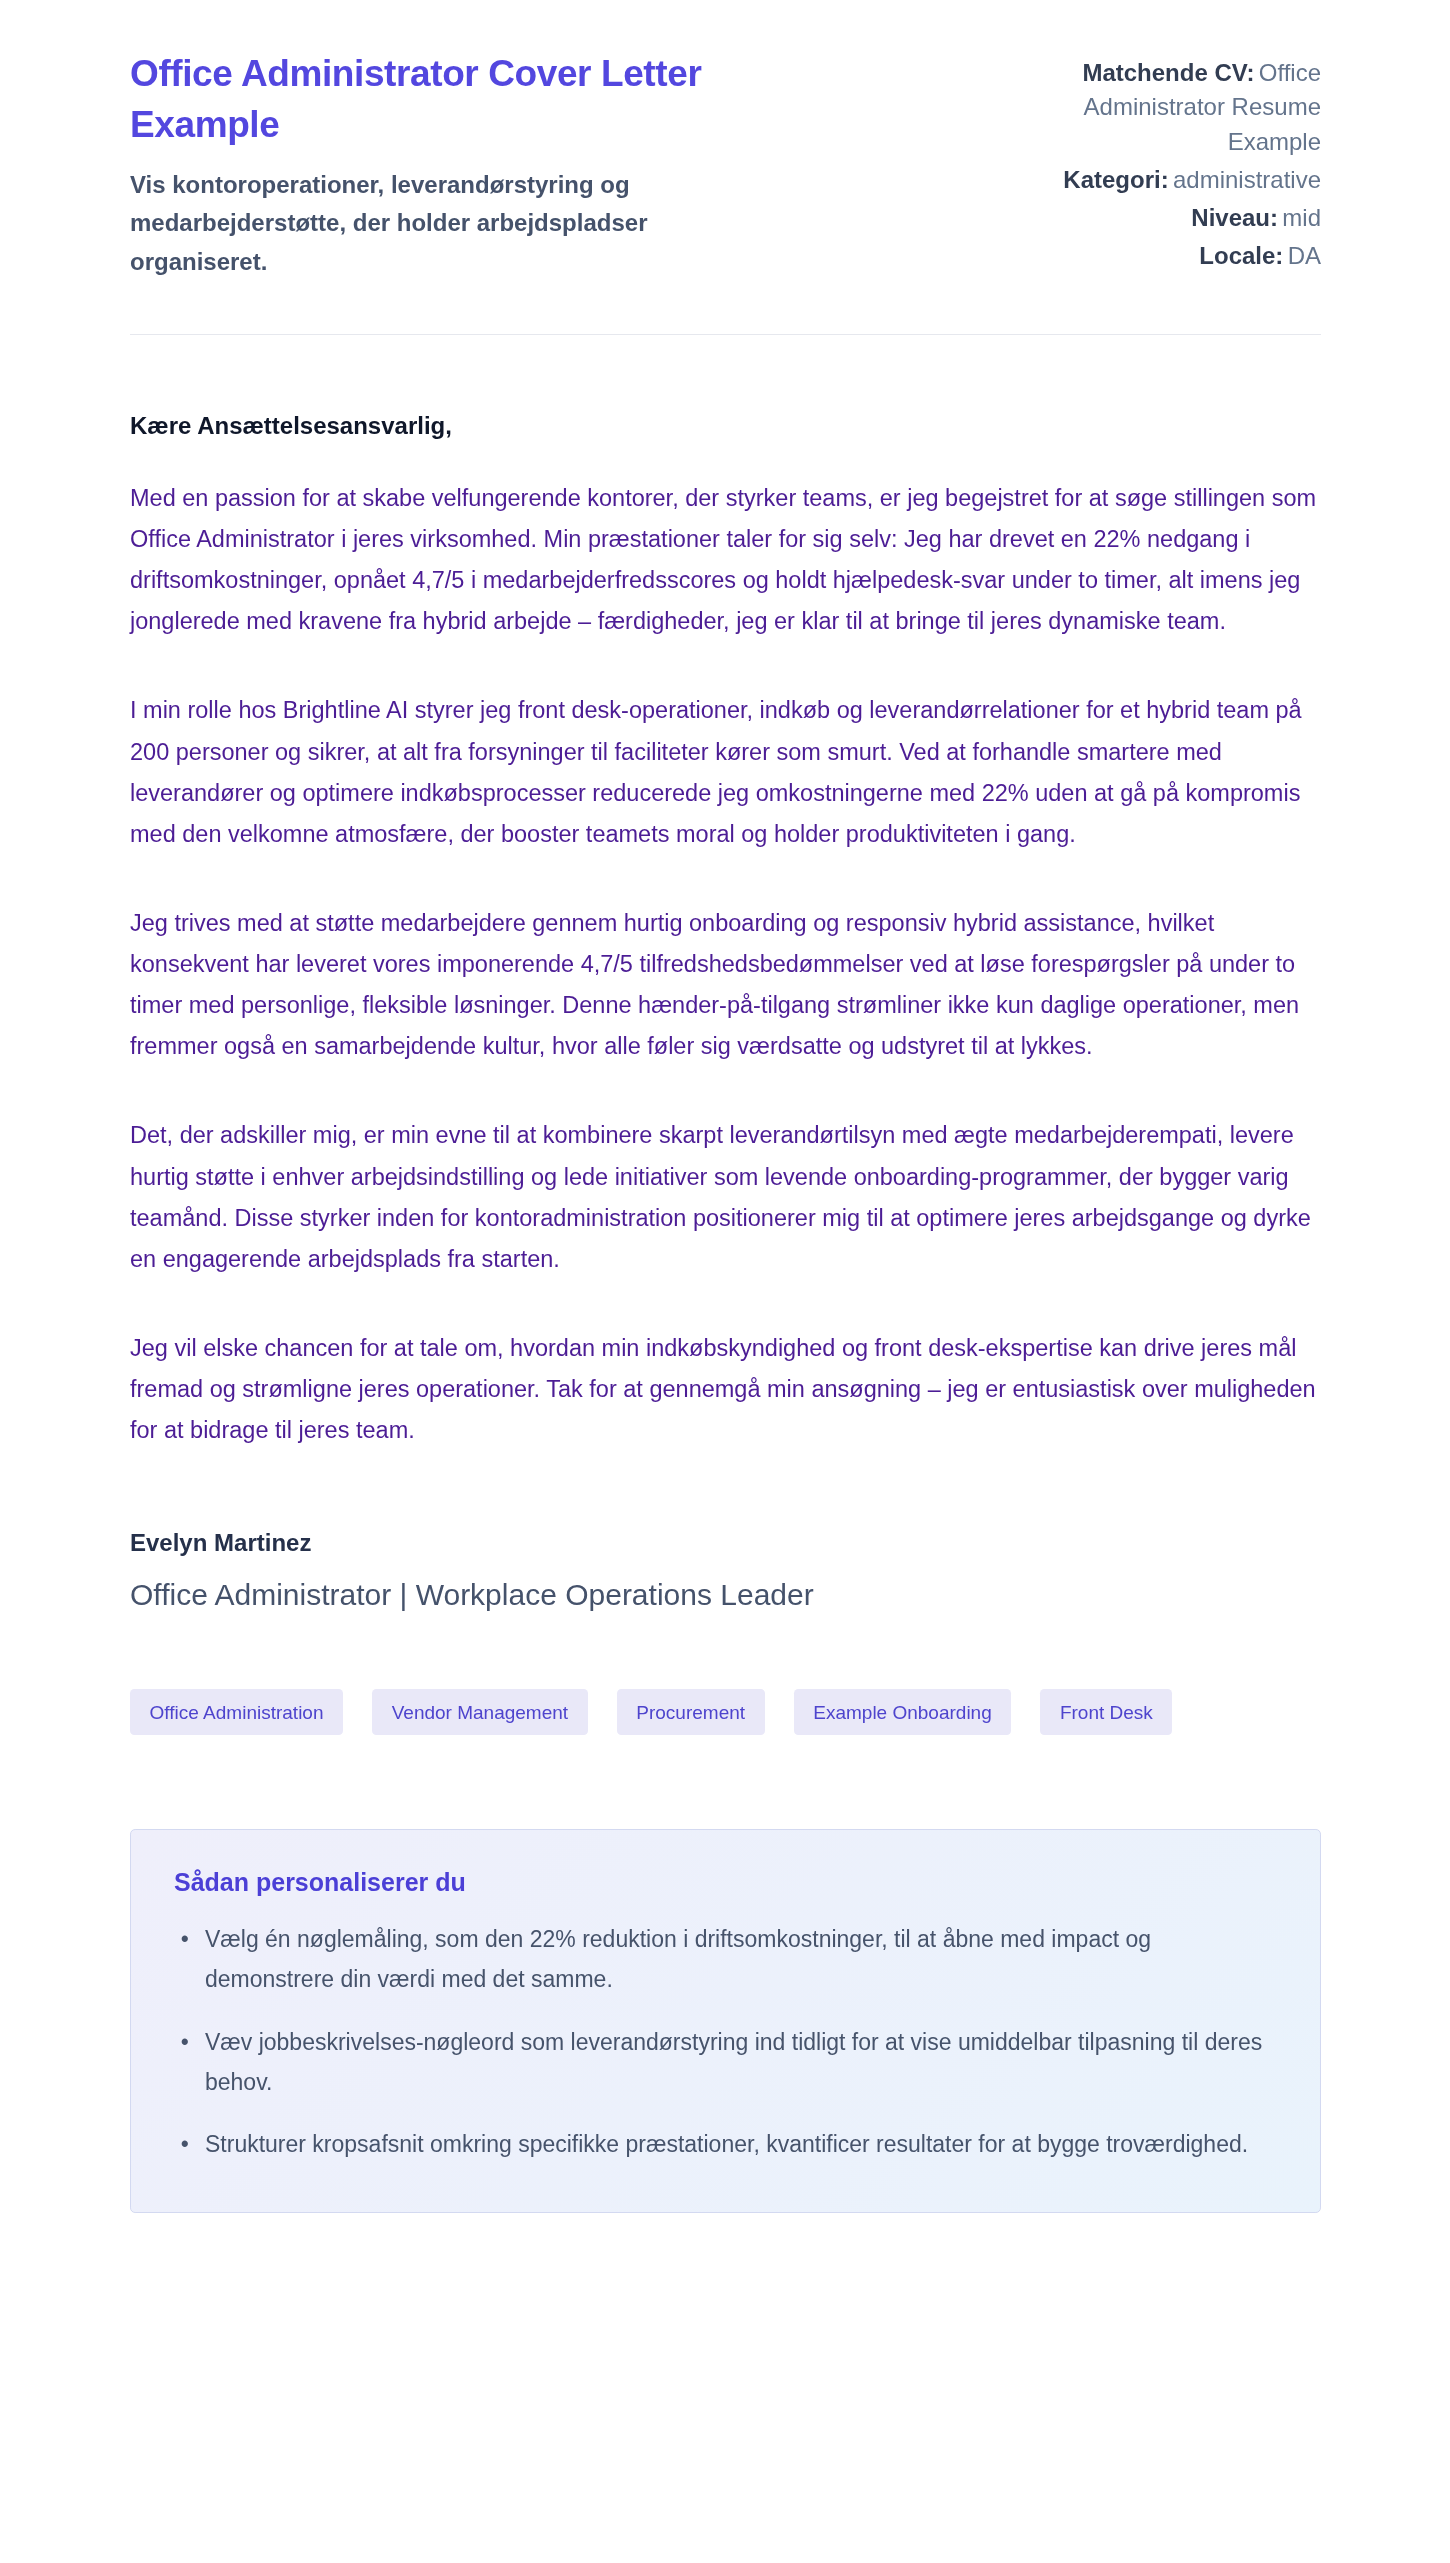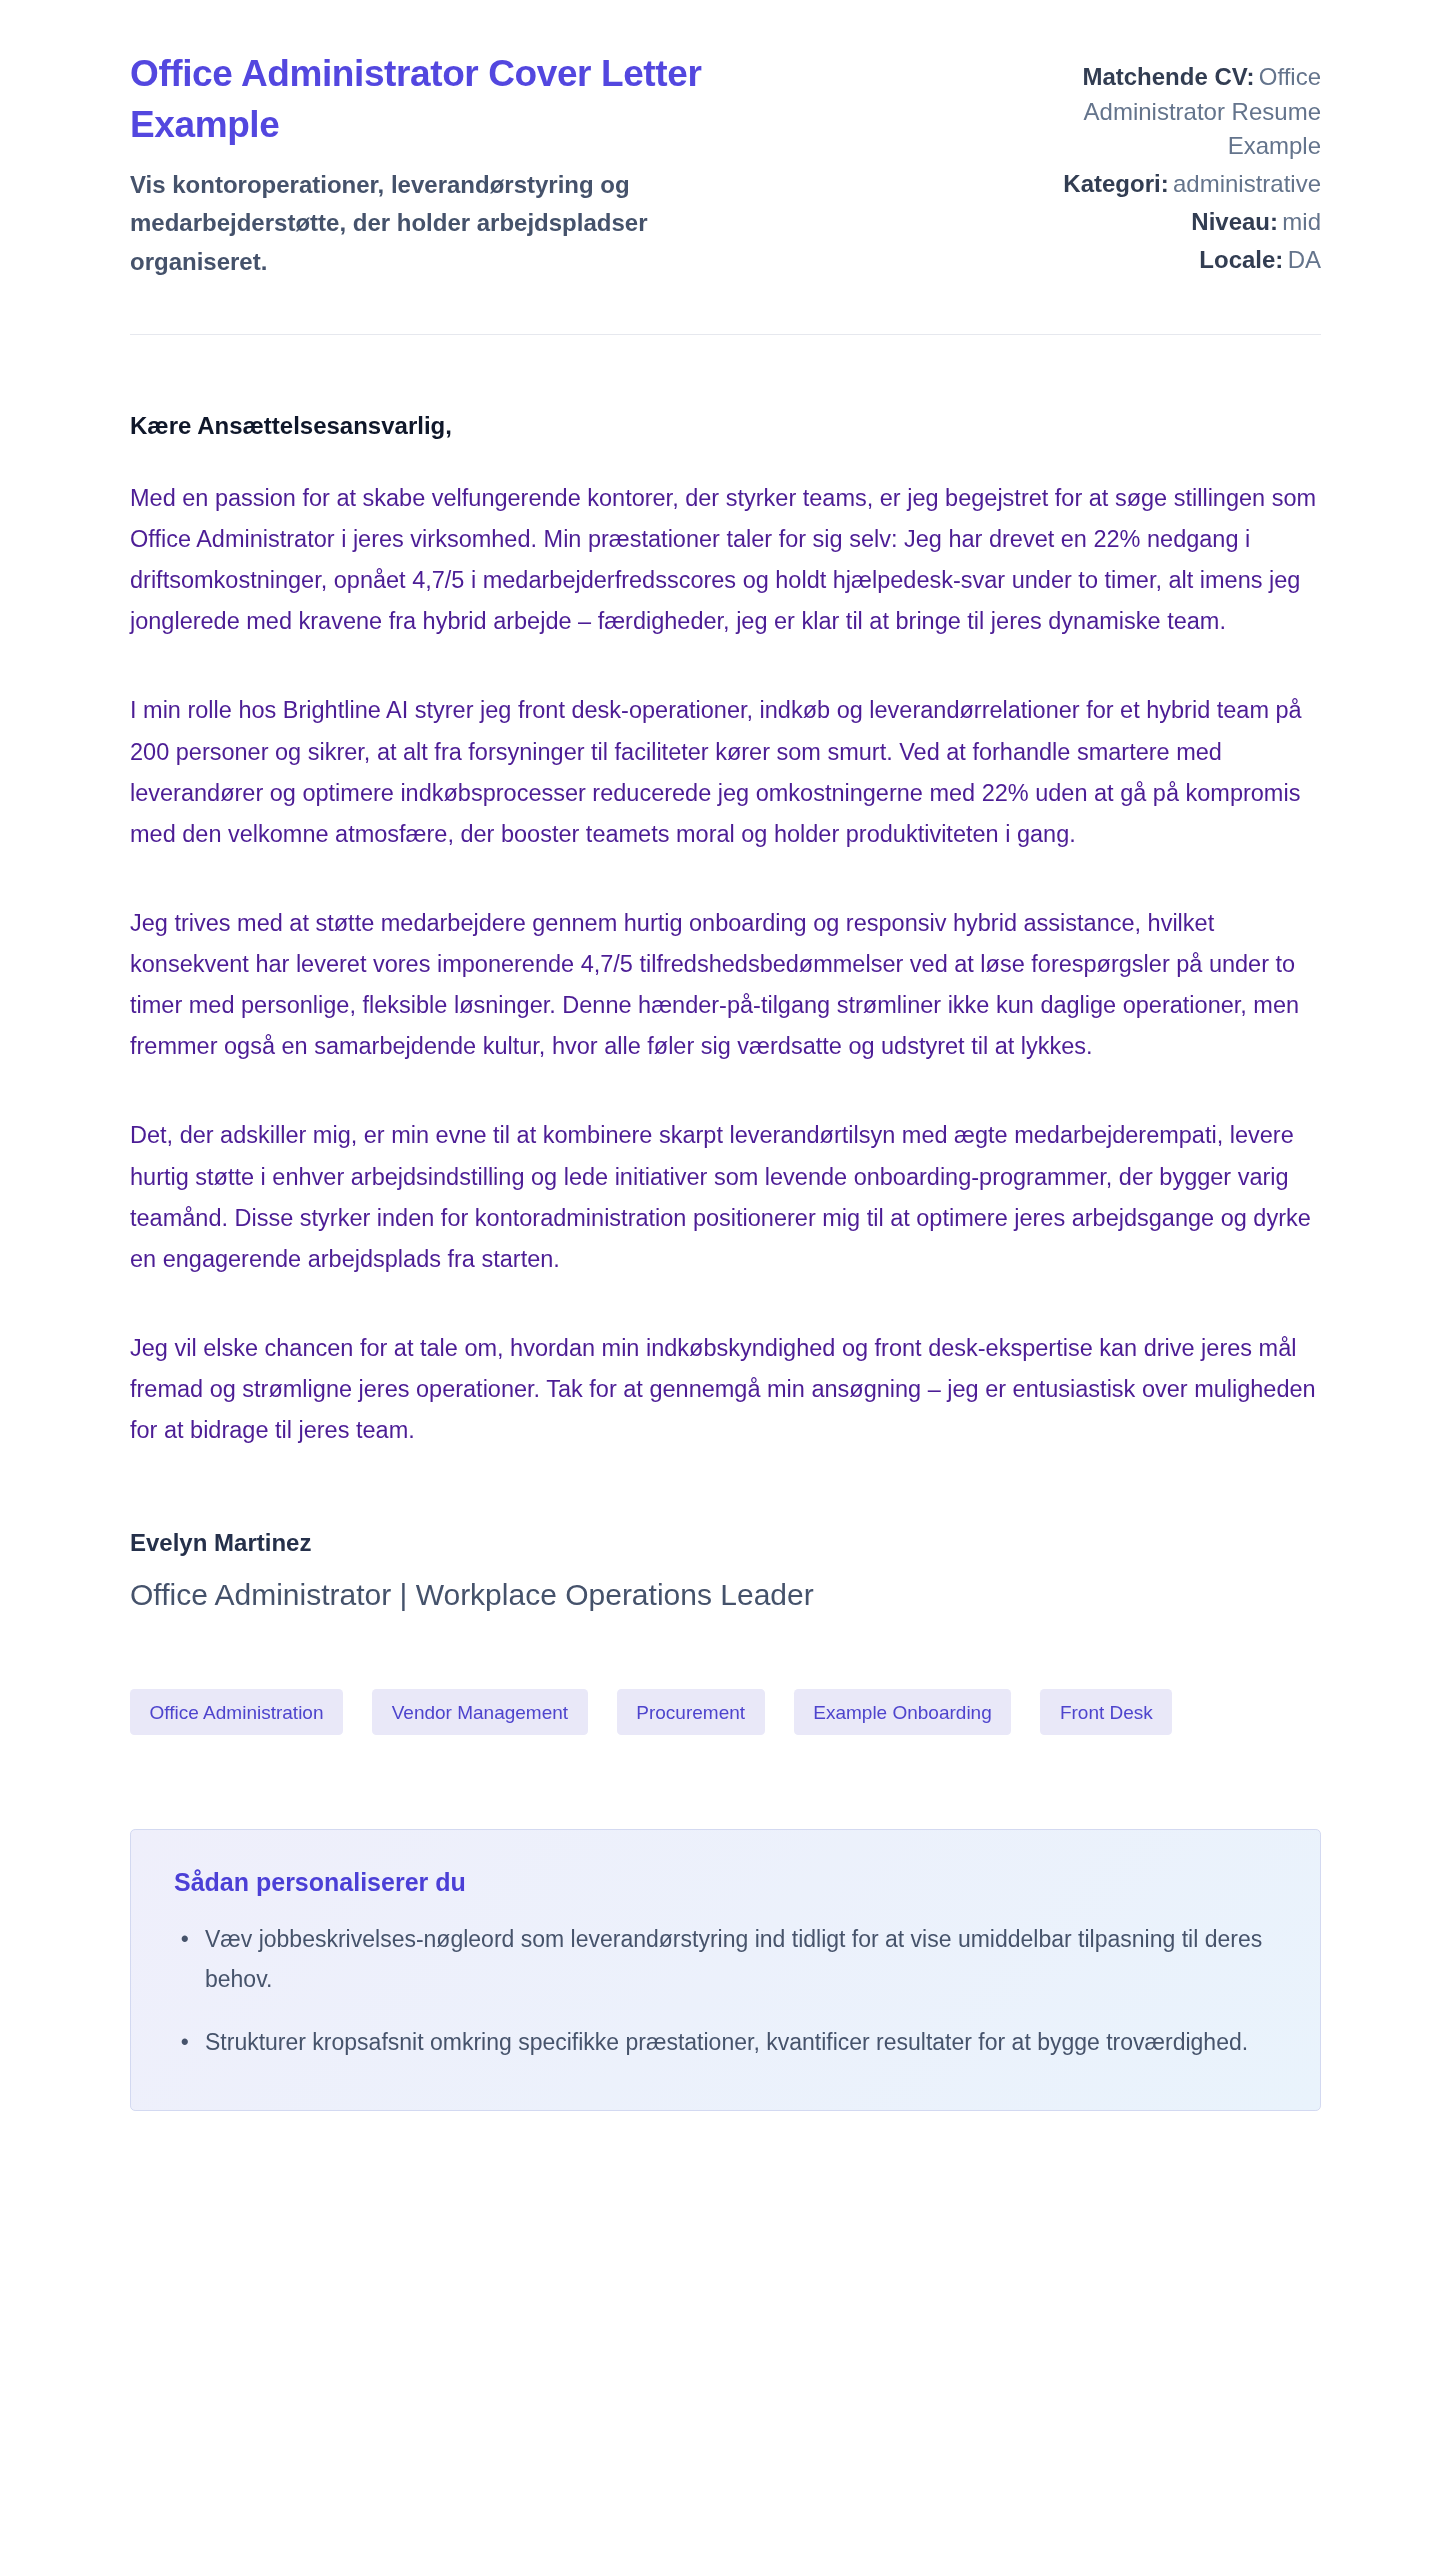--- a/index.html
+++ b/index.html
@@ -10,21 +10,21 @@
     width: 1451px;
   }
   .page {
     width: 1451px;
     min-height: 2563px;
     padding: 49px 130px 85px 130px;
     background: #ffffff;
   }
 
   
-  .header { display: flex; justify-content: space-between; align-items: flex-end; }
+  .header { display: flex; justify-content: space-between; align-items: flex-start; }
   .header-left { max-width: 785px; }
   h1.title {
     margin: 0;
     font-size: 37px;
     line-height: 1.37;
     font-weight: 700;
     letter-spacing: -0.4px;
     color: #5347df;
     max-width: 683px;
   }
@@ -175,19 +175,20 @@
       <span class="tag">Office Administration</span>
       <span class="tag">Vendor Management</span>
       <span class="tag">Procurement</span>
       <span class="tag">Example Onboarding</span>
       <span class="tag">Front Desk</span>
     </div>
 
   <section class="tips">
     <h2>Sådan personaliserer du</h2>
     <ul>
+        <li>Vælg én nøglemåling, som den 22% reduktion i driftsomkostninger, til at åbne med impact og demonstrere din værdi med det samme.</li>
         <li>Væv jobbeskrivelses-nøgleord som leverandørstyring ind tidligt for at vise umiddelbar tilpasning til deres behov.</li>
         <li>Strukturer kropsafsnit omkring specifikke præstationer, kvantificer resultater for at bygge troværdighed.</li>
       </ul>
   </section>
 
 </div>
 
 
 </body></html>

